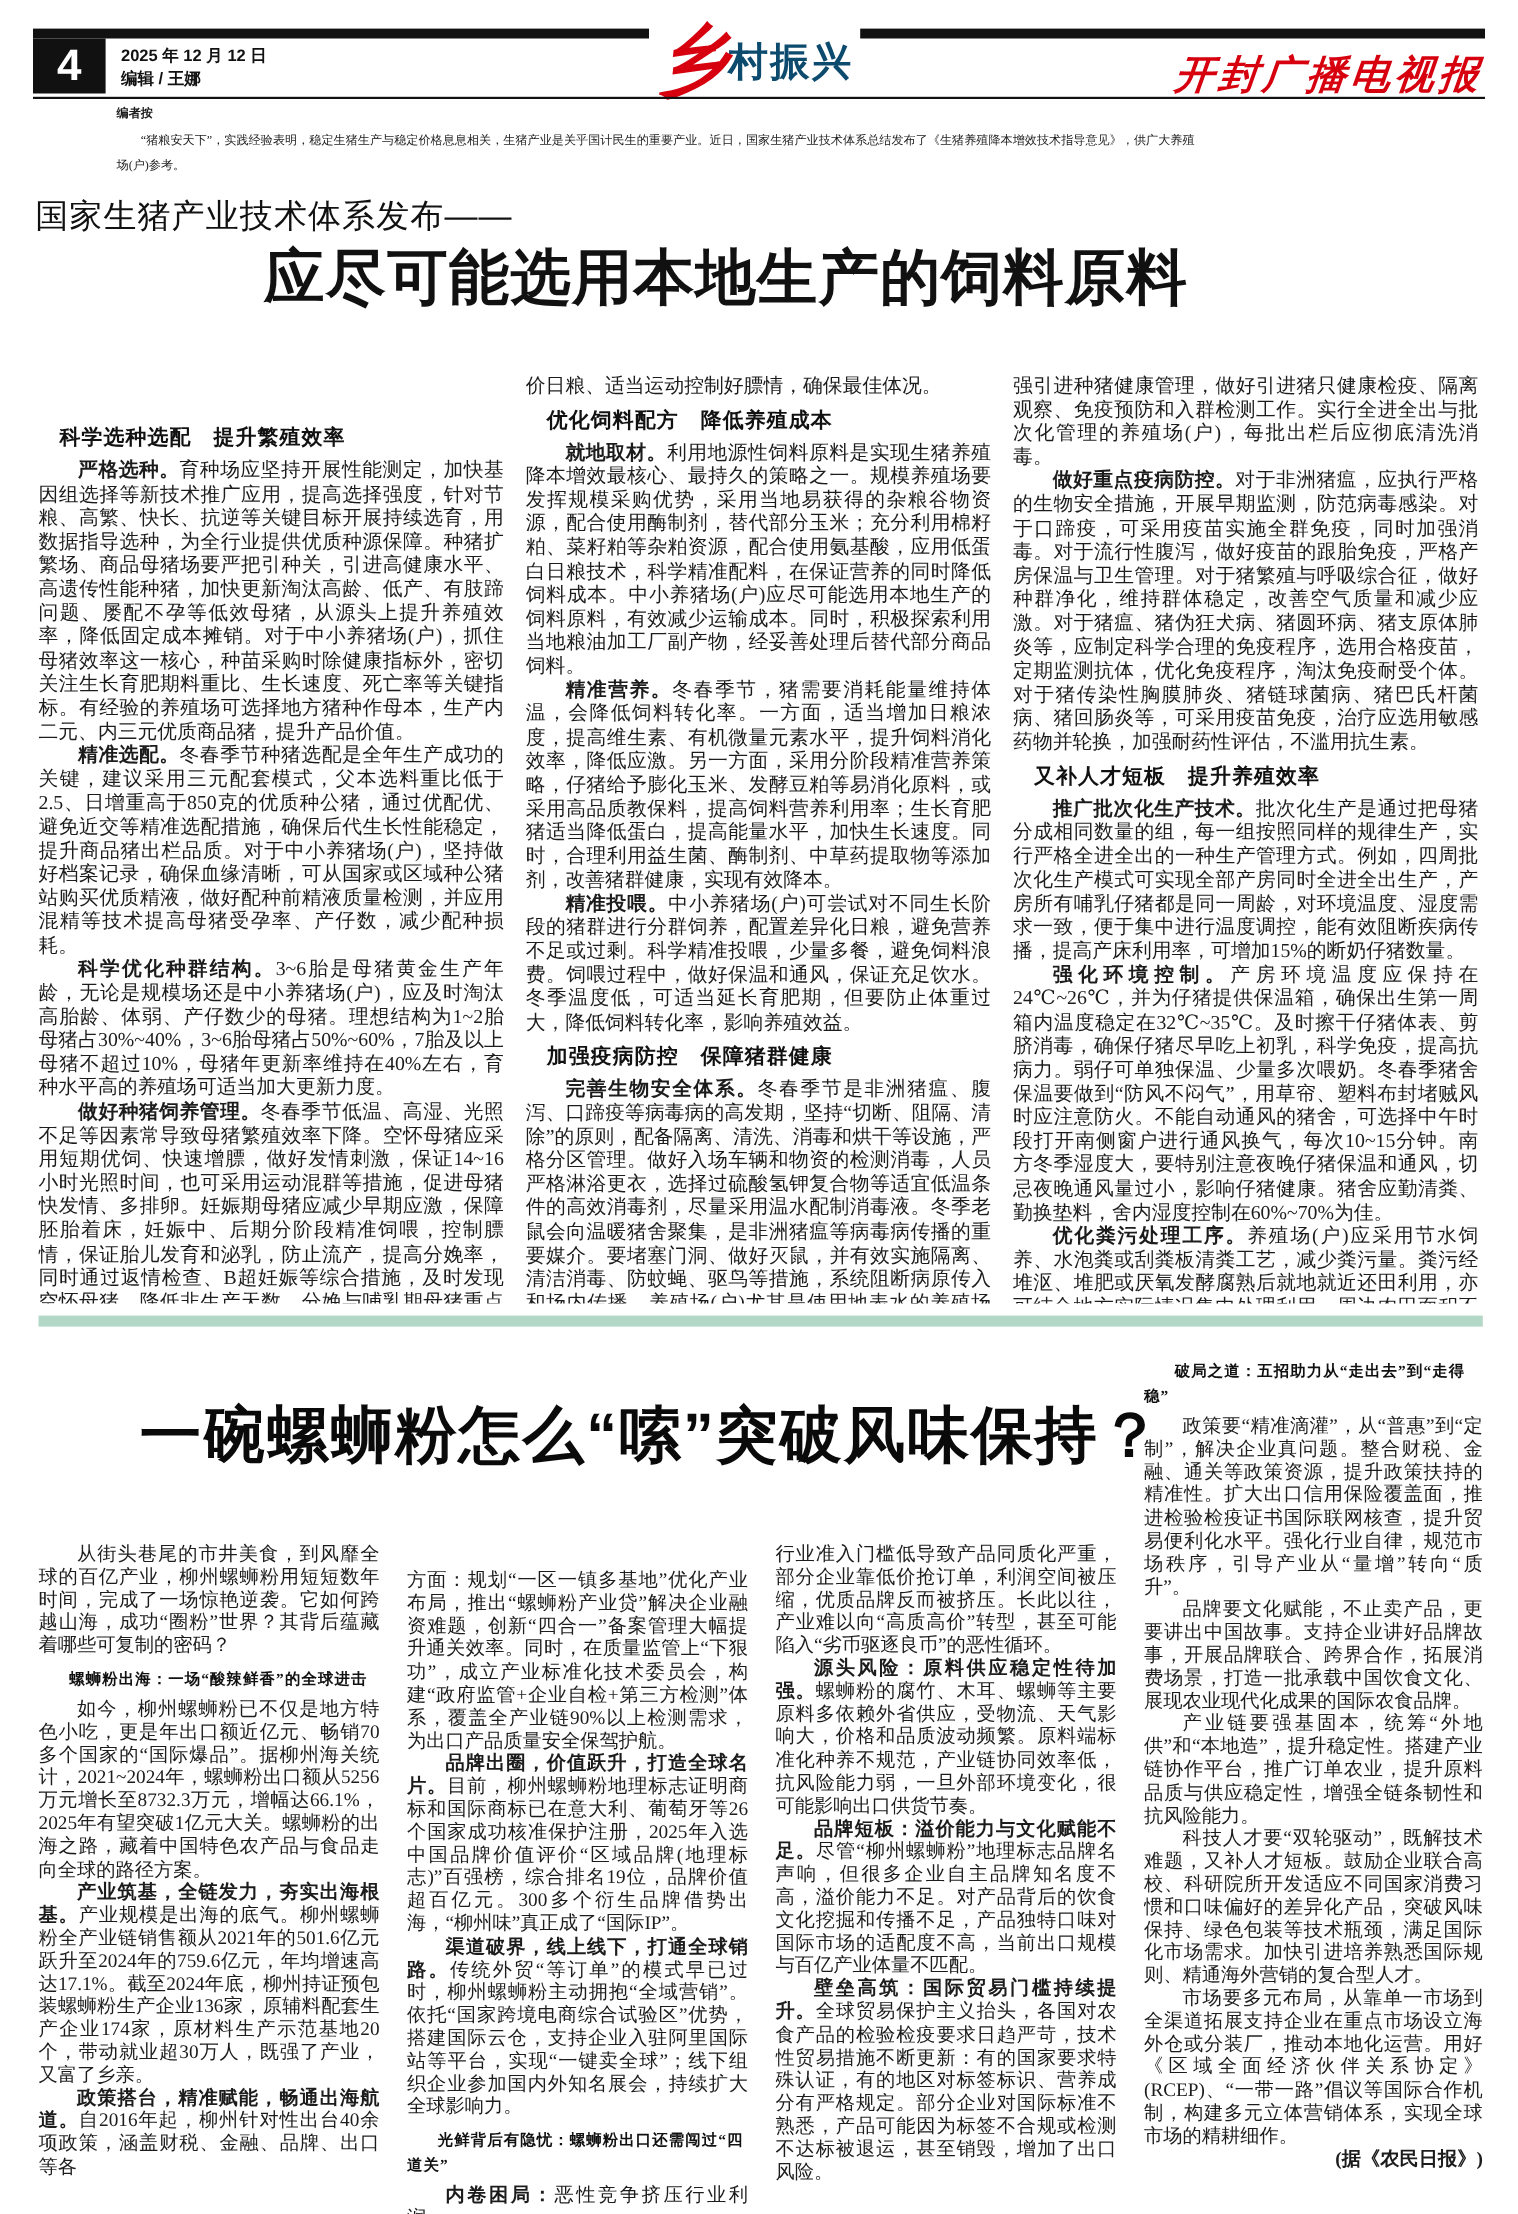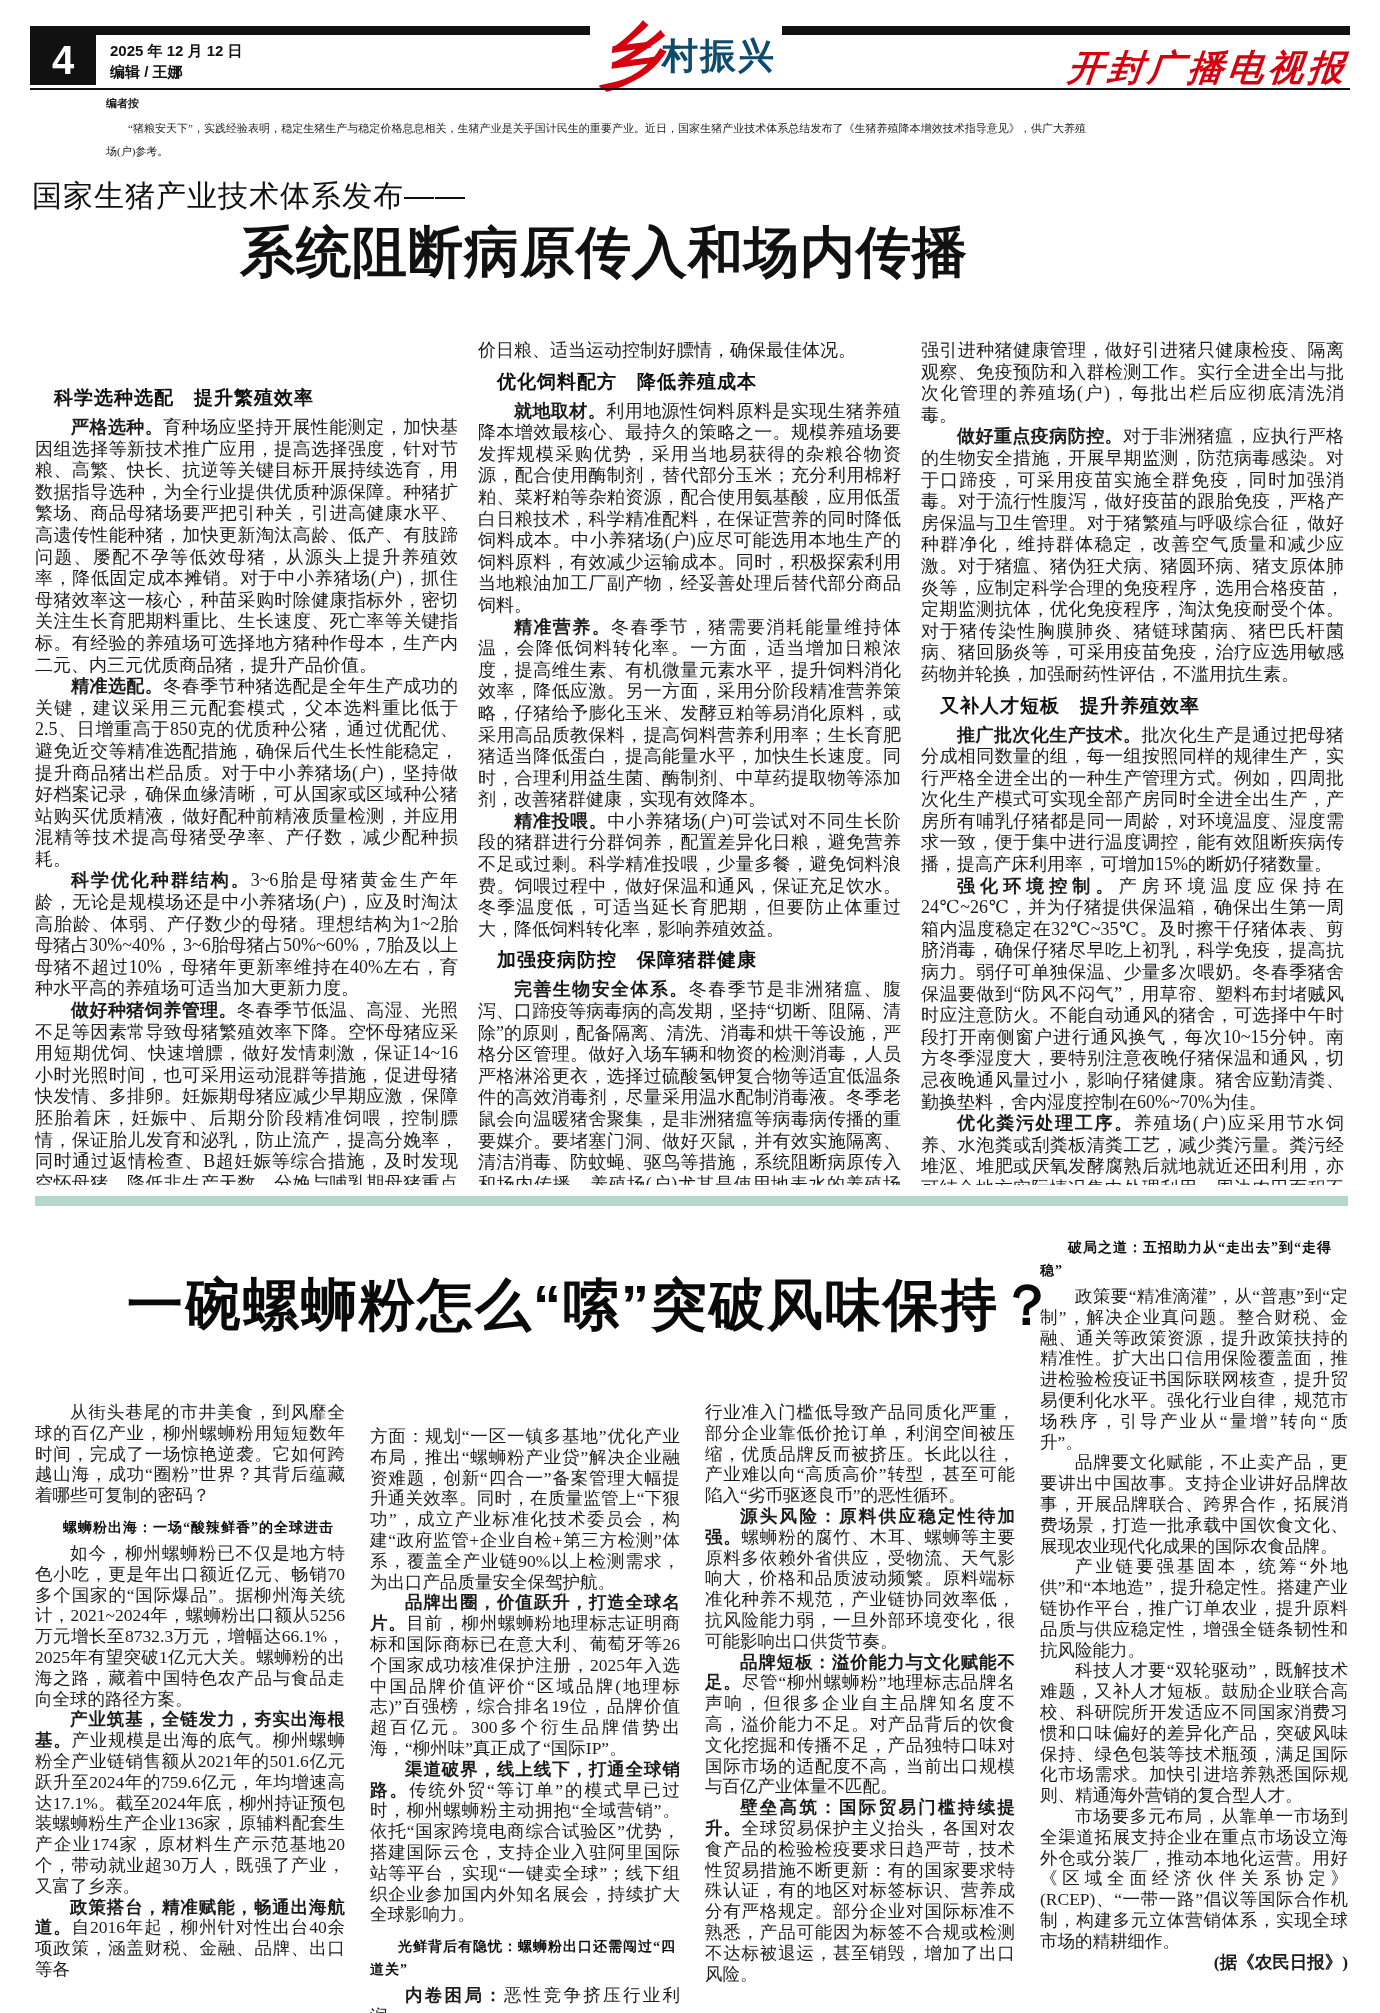--- a/index.html
+++ b/index.html
@@ -71,21 +71,21 @@
   </div>
   <div class="masthead">开封广播电视报</div>
   <div class="headrule"></div>
 
   <div class="ednote">
     <span class="lbl">编者按</span>
     <p class="txt">“猪粮安天下”，实践经验表明，稳定生猪生产与稳定价格息息相关，生猪产业是关乎国计民生的重要产业。近日，国家生猪产业技术体系总结发布了《生猪养殖降本增效技术指导意见》，供广大养殖场(户)参考。</p>
   </div>
 
   <div class="a1-kicker">国家生猪产业技术体系发布——</div>
-  <div class="a1-title">系统阻断病原传入和场内传播</div>
+  <div class="a1-title">应尽可能选用本地生产的饲料原料</div>
   <div class="a1-body">
     <div class="col first">
         <h3 class="subhead">科学选种选配　提升繁殖效率</h3>
         <p class="para"><span class="lead">严格选种。</span>育种场应坚持开展性能测定，加快基因组选择等新技术推广应用，提高选择强度，针对节粮、高繁、快长、抗逆等关键目标开展持续选育，用数据指导选种，为全行业提供优质种源保障。种猪扩繁场、商品母猪场要严把引种关，引进高健康水平、高遗传性能种猪，加快更新淘汰高龄、低产、有肢蹄问题、屡配不孕等低效母猪，从源头上提升养殖效率，降低固定成本摊销。对于中小养猪场(户)，抓住母猪效率这一核心，种苗采购时除健康指标外，密切关注生长育肥期料重比、生长速度、死亡率等关键指标。有经验的养殖场可选择地方猪种作母本，生产内二元、内三元优质商品猪，提升产品价值。</p>
         <p class="para"><span class="lead">精准选配。</span>冬春季节种猪选配是全年生产成功的关键，建议采用三元配套模式，父本选料重比低于2.5、日增重高于850克的优质种公猪，通过优配优、避免近交等精准选配措施，确保后代生长性能稳定，提升商品猪出栏品质。对于中小养猪场(户)，坚持做好档案记录，确保血缘清晰，可从国家或区域种公猪站购买优质精液，做好配种前精液质量检测，并应用混精等技术提高母猪受孕率、产仔数，减少配种损耗。</p>
         <p class="para"><span class="lead">科学优化种群结构。</span>3~6胎是母猪黄金生产年龄，无论是规模场还是中小养猪场(户)，应及时淘汰高胎龄、体弱、产仔数少的母猪。理想结构为1~2胎母猪占30%~40%，3~6胎母猪占50%~60%，7胎及以上母猪不超过10%，母猪年更新率维持在40%左右，育种水平高的养殖场可适当加大更新力度。</p>
         <p class="para"><span class="lead">做好种猪饲养管理。</span>冬春季节低温、高湿、光照不足等因素常导致母猪繁殖效率下降。空怀母猪应采用短期优饲、快速增膘，做好发情刺激，保证14~16小时光照时间，也可采用运动混群等措施，促进母猪快发情、多排卵。妊娠期母猪应减少早期应激，保障胚胎着床，妊娠中、后期分阶段精准饲喂，控制膘情，保证胎儿发育和泌乳，防止流产，提高分娩率，同时通过返情检查、B超妊娠等综合措施，及时发现空怀母猪，降低非生产天数。分娩与哺乳期母猪重点是保证顺利分娩、减少炎症，提供优质哺乳母猪料和仔猪教槽料，保证母、仔猪健康，及时对仔猪断奶，提高哺育率。种公猪应提供营养均衡的全</p>
       </div>
     <div class="col">
         <p class="para cont">价日粮、适当运动控制好膘情，确保最佳体况。</p>

